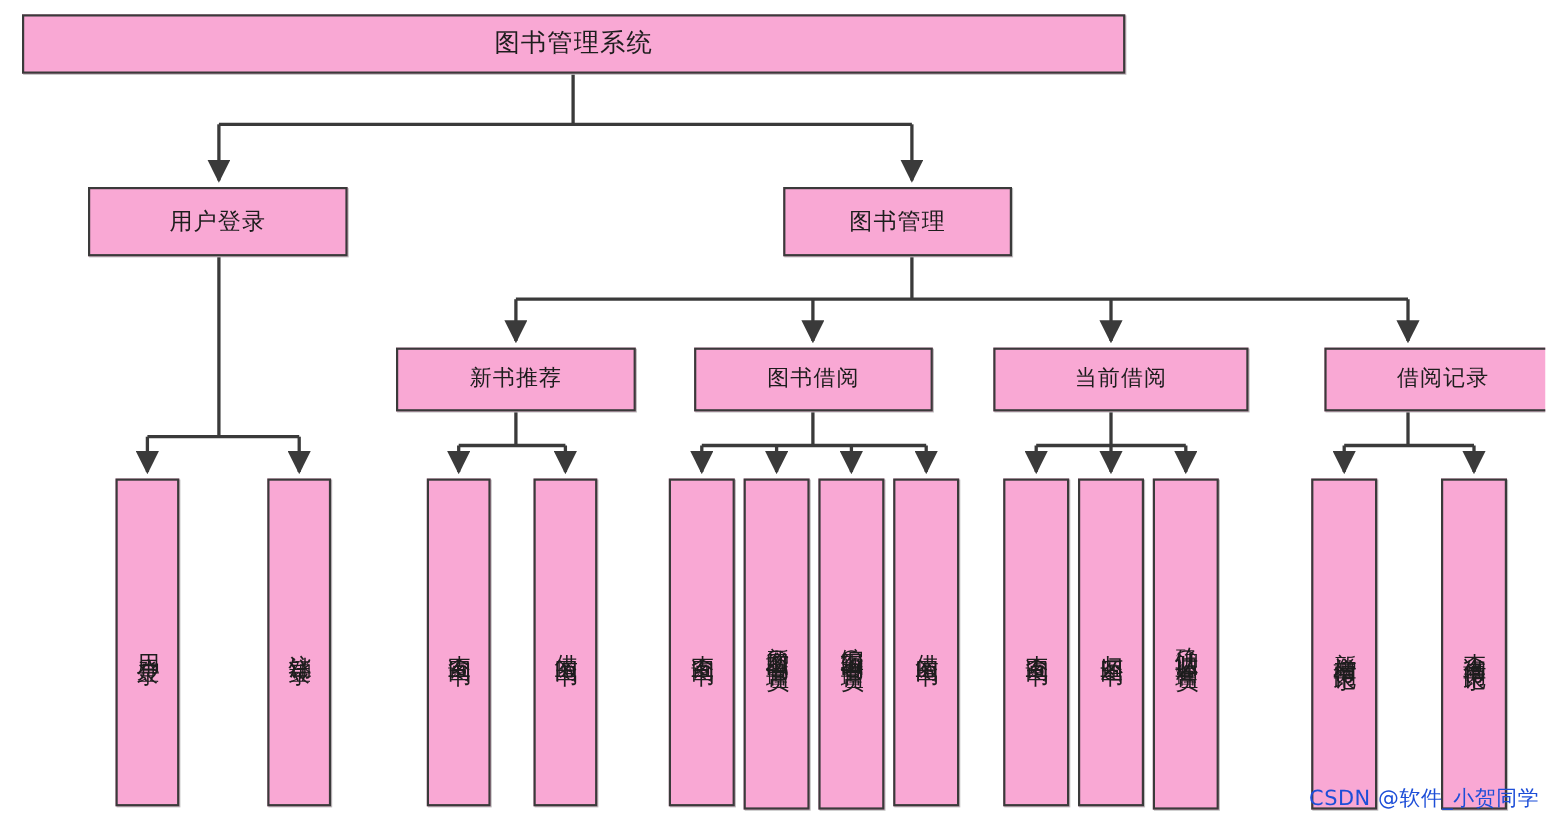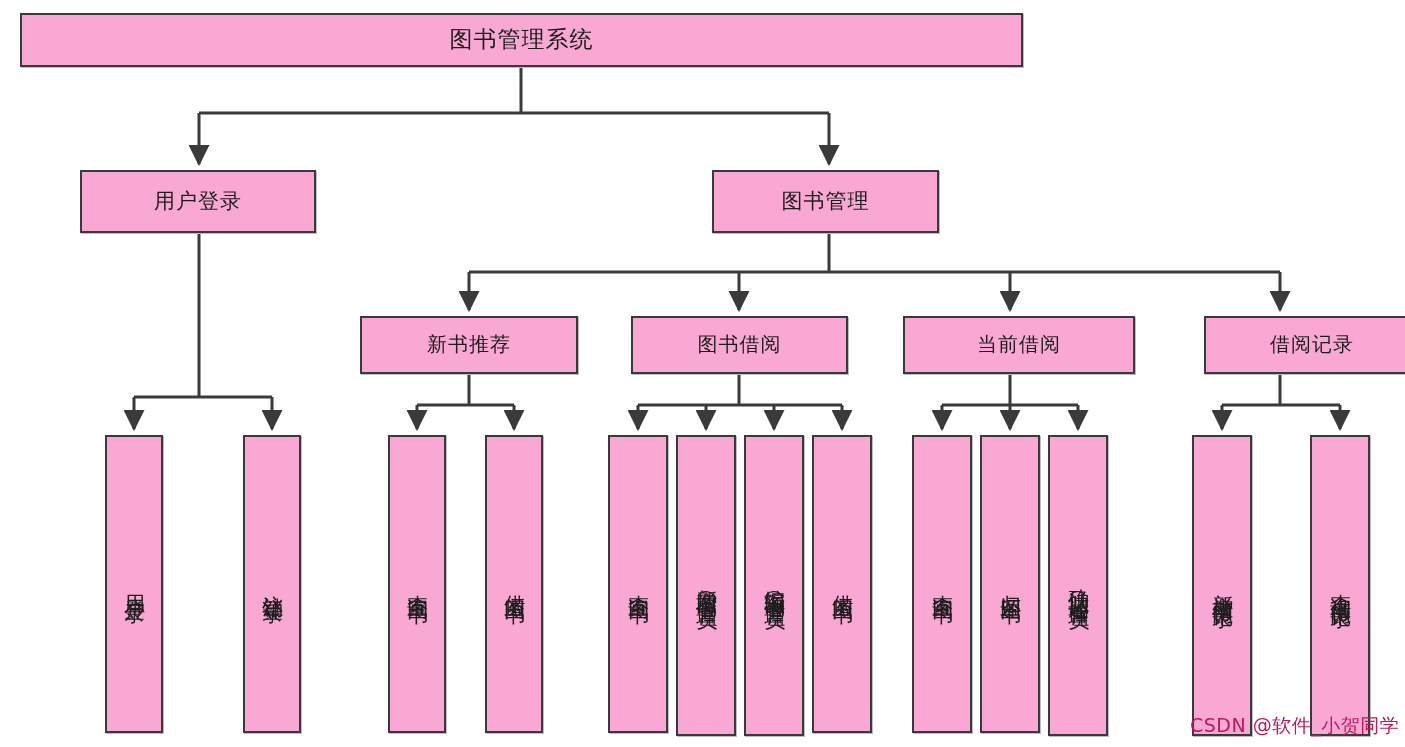--- a/index.html
+++ b/index.html
@@ -55,21 +55,21 @@
     writing-mode:vertical-rl;
     text-orientation:upright;
     font-size:21px;
     line-height:1.22;
     letter-spacing:3px;
     white-space:nowrap;
   }
   .watermark{
     position:absolute;
     font-size:19px;
-    color:#be185d;
+    color:#1d4ed8;
     letter-spacing:0.5px;
     white-space:nowrap;
     user-select:none;
   }
 </style>
 </head>
 <body>
 
 <div id="diagram">
 
@@ -125,21 +125,21 @@
     </g>
   </svg>
 
   <div class="node node-root shadow" style="left:20px; top:13px; width:1003px; height:54px;">
     <span class="label">图书管理系统</span>
   </div>
 
   <div class="node node-l2 shadow" style="left:80px; top:170px; width:236px; height:63px;">
     <span class="label">用户登录</span>
   </div>
-  <div class="node node-l2 shadow" style="left:712px; top:170px; width:227px; height:63px;justify-content:center;">
+  <div class="node node-l2 shadow" style="left:712px; top:170px; width:208px; height:63px;justify-content:center;">
     <span class="label">图书管理</span>
   </div>
 
   <div class="node node-l3 shadow" style="left:360px; top:316px; width:218px; height:58px;">
     <span class="label">新书推荐</span>
   </div>
   <div class="node node-l3 shadow" style="left:631px; top:316px; width:217px; height:58px;">
     <span class="label">图书借阅</span>
   </div>
   <div class="node node-l3 shadow" style="left:903px; top:316px; width:232px; height:58px;">

